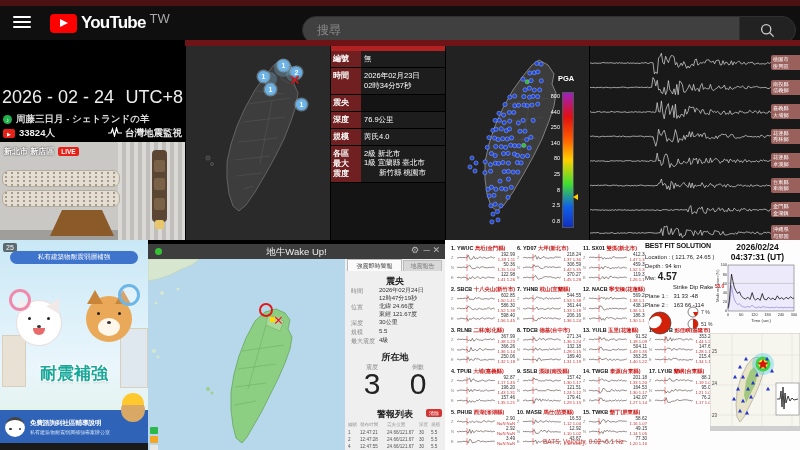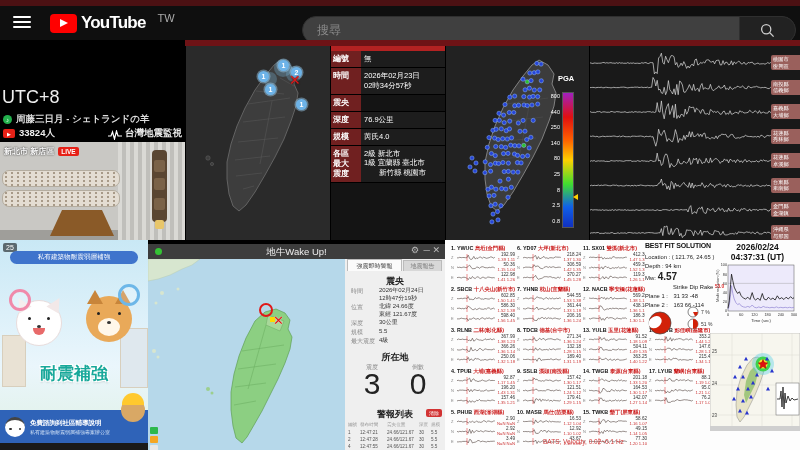--- a/index.html
+++ b/index.html
@@ -9,42 +9,42 @@
   
   #topstrip{left:0;top:0;width:800px;height:6px;background:#4c1113;}
   #masthead{left:0;top:6px;width:800px;height:34px;background:#0f0f0f;}
   #hamburger{left:13px;top:10px;width:18px;height:13px;cursor:pointer;}
   #hamburger div{height:2px;background:#fff;margin-bottom:3px;border-radius:1px;}
   #logo{left:50px;top:7px;height:20px;display:flex;align-items:center;cursor:pointer;}
   #logo-badge{width:27px;height:19px;background:#f00;border-radius:4px;position:relative;margin-right:4px;}
   #logo-badge:after{content:"";position:absolute;left:10px;top:5px;border-left:8px solid #fff;
      border-top:4.5px solid transparent;border-bottom:4.5px solid transparent;}
   #logo-text{color:#fff;font-weight:bold;font-size:17px;letter-spacing:-0.8px;}
-  #logo-region{color:#aaa;font-size:11px;margin-left:12px;margin-top:-10px;}
+  #logo-region{color:#aaa;font-size:13px;margin-left:4px;margin-top:-10px;}
   #searchbox{left:302px;top:10px;width:492px;height:26px;border:1px solid #2f2f2f;border-radius:14px;
      background:#404040;display:flex;overflow:hidden;}
   #search-input{flex:1;background:transparent;border:none;outline:none;color:#ddd;font-size:12px;
      padding:0 14px;font-family:inherit;}
   #search-input::placeholder{color:#8a8a8a;}
   #search-btn{width:56px;background:#222;border:none;border-left:1px solid #2f2f2f;cursor:pointer;
      display:flex;align-items:center;justify-content:center;}
   
   #video{left:0;top:40px;width:800px;height:410px;background:#000;}
   #vid-redstrip{left:185px;top:0;width:615px;height:6px;background:#6e1316;}
   
   #clock-panel{left:0;top:0;width:185px;height:200px;background:#000;overflow:hidden;}
   #clk-time{left:0;top:-6px;width:185px;color:#fff;font-weight:bold;font-size:46px;letter-spacing:-2px;}
   #clk-daterow{left:2px;top:47px;width:181px;color:#eee;font-size:18px;display:flex;justify-content:space-between;}
   #clk-trackrow{left:3px;top:73px;display:flex;align-items:center;color:#ddd;font-size:9.5px;font-weight:bold;}
   #track-icon{width:9px;height:9px;border-radius:50%;background:#23b14d;color:#fff;font-size:6px;
      display:flex;align-items:center;justify-content:center;margin-right:4px;}
   #clk-statsrow{left:3px;top:87px;width:179px;display:flex;align-items:center;color:#eee;font-size:9.5px;font-weight:bold;}
   #yt-mini{width:12px;height:9px;background:#e62117;border-radius:2px;color:#fff;font-size:5px;
      display:flex;align-items:center;justify-content:center;margin-right:4px;}
-  #channel-group{margin-left:auto;display:flex;align-items:flex-end;}
+  #channel-group{margin-left:auto;display:flex;align-items:flex-start;}
   
   #cam{left:0;top:102px;width:185px;height:98px;background:#c9c8c4;overflow:hidden;}
   #cam-stripes{left:118px;top:0;width:67px;height:98px;
      background:repeating-linear-gradient(90deg,#dad9d5 0 4px,#c0bfbb 4px 8px);}
   #cam-pendulum{left:34px;top:8px;width:15px;height:72px;background:#5a4632;border-radius:4px;}
   #cam-pendulum .seg{position:absolute;left:2px;width:11px;height:12px;background:#7a6248;border-radius:2px;}
   #cam-pend-tip{left:37px;top:78px;width:9px;height:9px;background:#e8c66a;border-radius:2px;}
   .cam-tube{left:2px;width:116px;height:15px;border-radius:7px;background:#e4ddd2;
      background-image:radial-gradient(#a89a88 1px,transparent 1.4px);background-size:6px 4px;border:1px solid #b5ad9f;}
   #cam-block{left:50px;top:68px;width:40px;height:0;border-bottom:26px solid #8a5a28;
@@ -180,20 +180,21 @@
         </svg>
       </button>
     </div>
   </div>
 
   <div class="abs" id="video">
     <div class="abs" id="vid-redstrip"></div>
 
     <div class="abs" id="clock-panel">
       <div class="abs" id="clk-daterow">
+        <span>2026 - 02 - 24</span>
         <span>UTC+8</span>
       </div>
       <div class="abs" id="clk-trackrow">
         <span id="track-icon">♪</span>
         <span>周藤三日月 - シェトランドの羊</span>
       </div>
       <div class="abs" id="clk-statsrow">
         <span id="yt-mini">▶</span>
         <span>33824人</span>
         <span id="channel-group">

